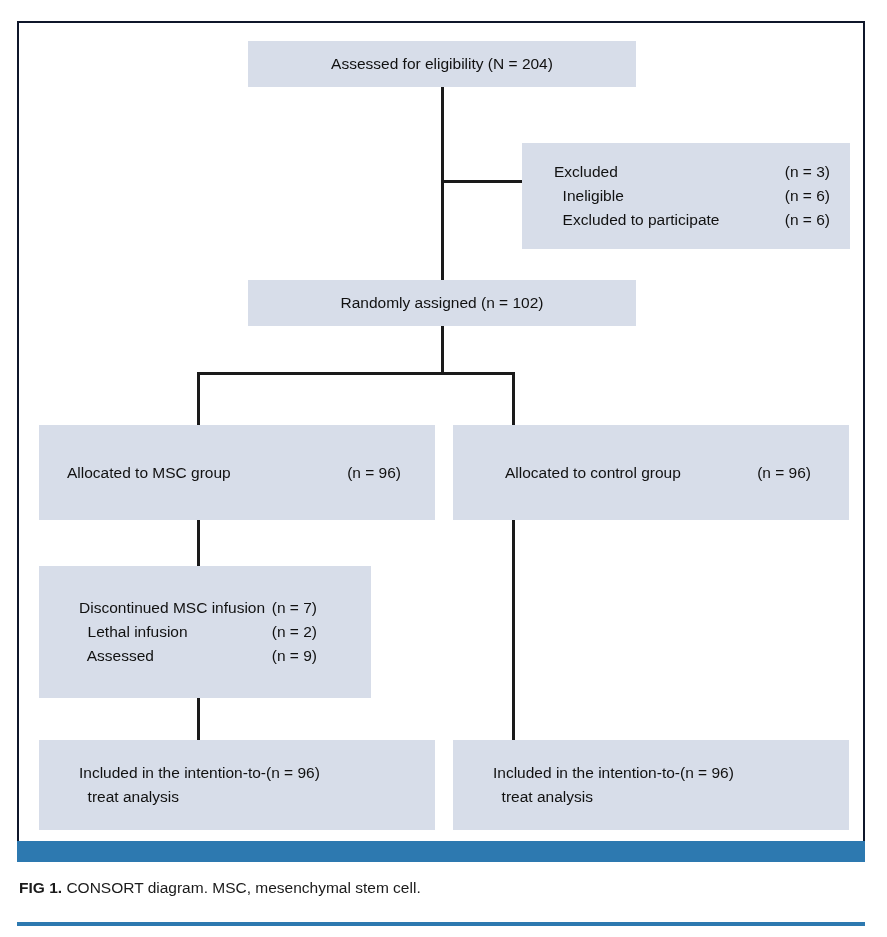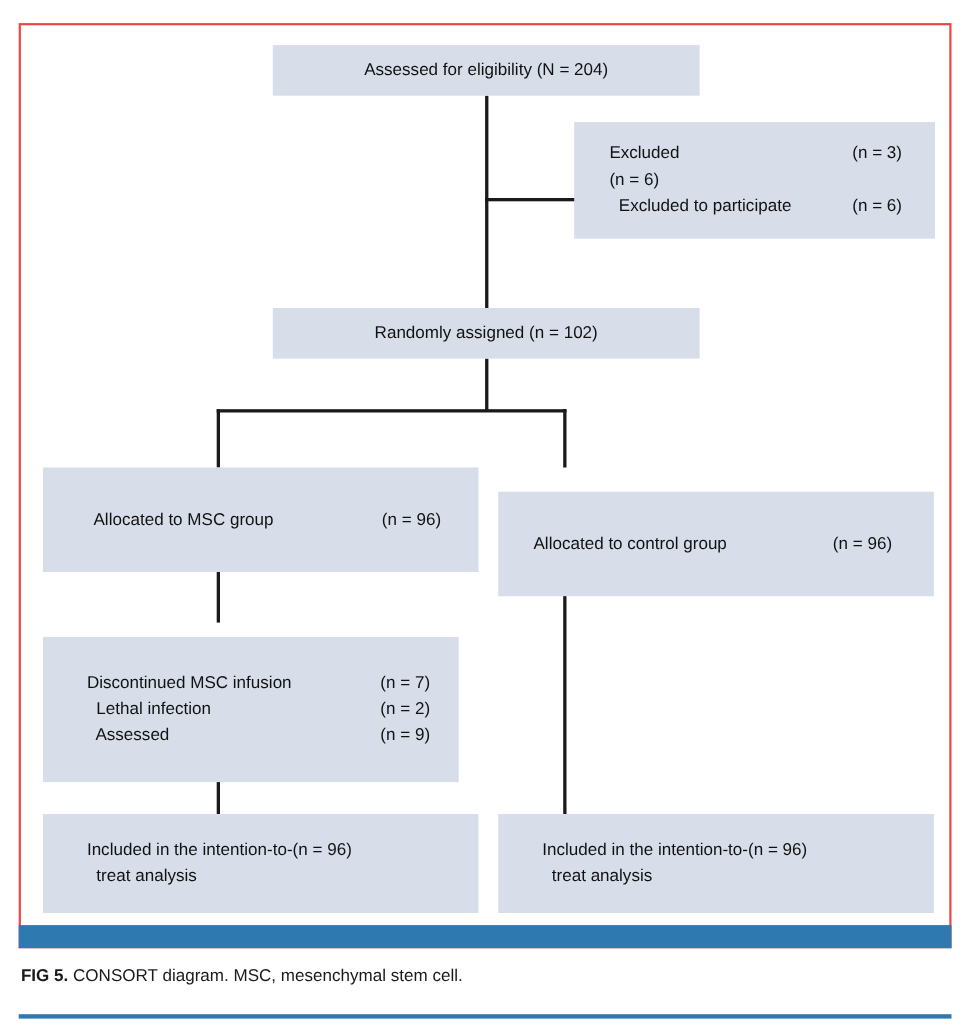--- a/index.html
+++ b/index.html
@@ -11,21 +11,21 @@
     position:relative;
     overflow:hidden;
   }
   #root{position:absolute;left:0;top:0;width:887px;height:937px;}
 
   
   .figure-frame{
     position:absolute;
     left:17px;top:21px;
     width:848px;height:841px;
-    border:2px solid #ef4444;
+    border:2px solid #0f172a;
     box-sizing:border-box;
     background:#ffffff;
   }
 
   
   .diagram{
     position:absolute;
     left:0;top:0;
     width:848px;height:800px;
   }
@@ -122,59 +122,60 @@
       <div class="vline" style="left:178px;top:497px;height:46px;"></div>
 
       <div class="vline" style="left:178px;top:675px;height:42px;"></div>
 
       <div class="vline" style="left:493px;top:497px;height:220px;"></div>
 
       <div class="fbox" style="left:229px;top:18px;width:388px;height:46px;">
         <span class="line center-line">Assessed for eligibility (N = 204)</span>
       </div>
 
-      <div class="fbox" style="left:503px;top:88px;width:328px;height:106px;padding:0 30px 0 32px;">
+      <div class="fbox" style="left:503px;top:120px;width:328px;height:106px;padding:0 20px 0 32px;">
         <span class="row">
           <span class="lbl" style="flex:1 1 auto;">Excluded</span>
           <span class="cnt" style="flex:0 0 auto;">(n = 3)</span>
         </span>
         <span class="row">
+          <span class="lbl" style="flex:1 1 auto;">  Ineligible</span>
           <span class="cnt" style="flex:0 0 auto;">(n = 6)</span>
         </span>
         <span class="row">
           <span class="lbl" style="flex:1 1 auto;">  Excluded to participate</span>
           <span class="cnt" style="flex:0 0 auto;">(n = 6)</span>
         </span>
       </div>
 
       <div class="fbox" style="left:229px;top:257px;width:388px;height:46px;">
         <span class="line center-line">Randomly assigned (n = 102)</span>
       </div>
 
-      <div class="fbox" style="left:20px;top:402px;width:396px;height:95px;padding:0 34px 0 46px;">
+      <div class="fbox" style="left:20px;top:402px;width:396px;height:95px;padding:0 34px 0 28px;">
         <span class="row">
           <span class="lbl" style="flex:1 1 auto;">Allocated to MSC group</span>
           <span class="cnt" style="flex:0 0 auto;">(n = 96)</span>
         </span>
       </div>
 
-      <div class="fbox" style="left:434px;top:424px;width:396px;height:95px;padding:0 38px 0 32px;">
+      <div class="fbox" style="left:434px;top:402px;width:396px;height:95px;padding:0 38px 0 52px;">
         <span class="row">
           <span class="lbl" style="flex:1 1 auto;">Allocated to control group</span>
           <span class="cnt" style="flex:0 0 auto;">(n = 96)</span>
         </span>
       </div>
 
-      <div class="fbox" style="left:20px;top:543px;width:378px;height:132px;padding:0 26px 0 40px;margin-top:13px;">
+      <div class="fbox" style="left:20px;top:543px;width:332px;height:132px;padding:0 54px 0 40px;">
         <span class="row">
           <span class="lbl" style="flex:1 1 auto;">Discontinued MSC infusion</span>
           <span class="cnt" style="flex:0 0 auto;">(n = 7)</span>
         </span>
         <span class="row">
-          <span class="lbl" style="flex:1 1 auto;">  Lethal infection</span>
+          <span class="lbl" style="flex:1 1 auto;">  Lethal infusion</span>
           <span class="cnt" style="flex:0 0 auto;text-align:right;">(n = 2)</span>
         </span>
         <span class="row">
           <span class="lbl" style="flex:1 1 auto;">  Assessed</span>
           <span class="cnt" style="flex:0 0 auto;">(n = 9)</span>
         </span>
       </div>
 
       <div class="fbox" style="left:20px;top:717px;width:396px;height:90px;padding:0 34px 0 40px;">
         <span class="row">
@@ -191,18 +192,18 @@
         </span>
         <span class="line">  treat analysis</span>
       </div>
 
     </div>
   </div>
 
   <div class="blue-band"></div>
 
   <div class="caption">
-    <b>FIG 5.</b><span> CONSORT diagram. MSC, mesenchymal stem cell.</span>
+    <b>FIG 1.</b><span> CONSORT diagram. MSC, mesenchymal stem cell.</span>
   </div>
 
   <div class="bottom-rule"></div>
 
 </div>
 
 </body></html>

